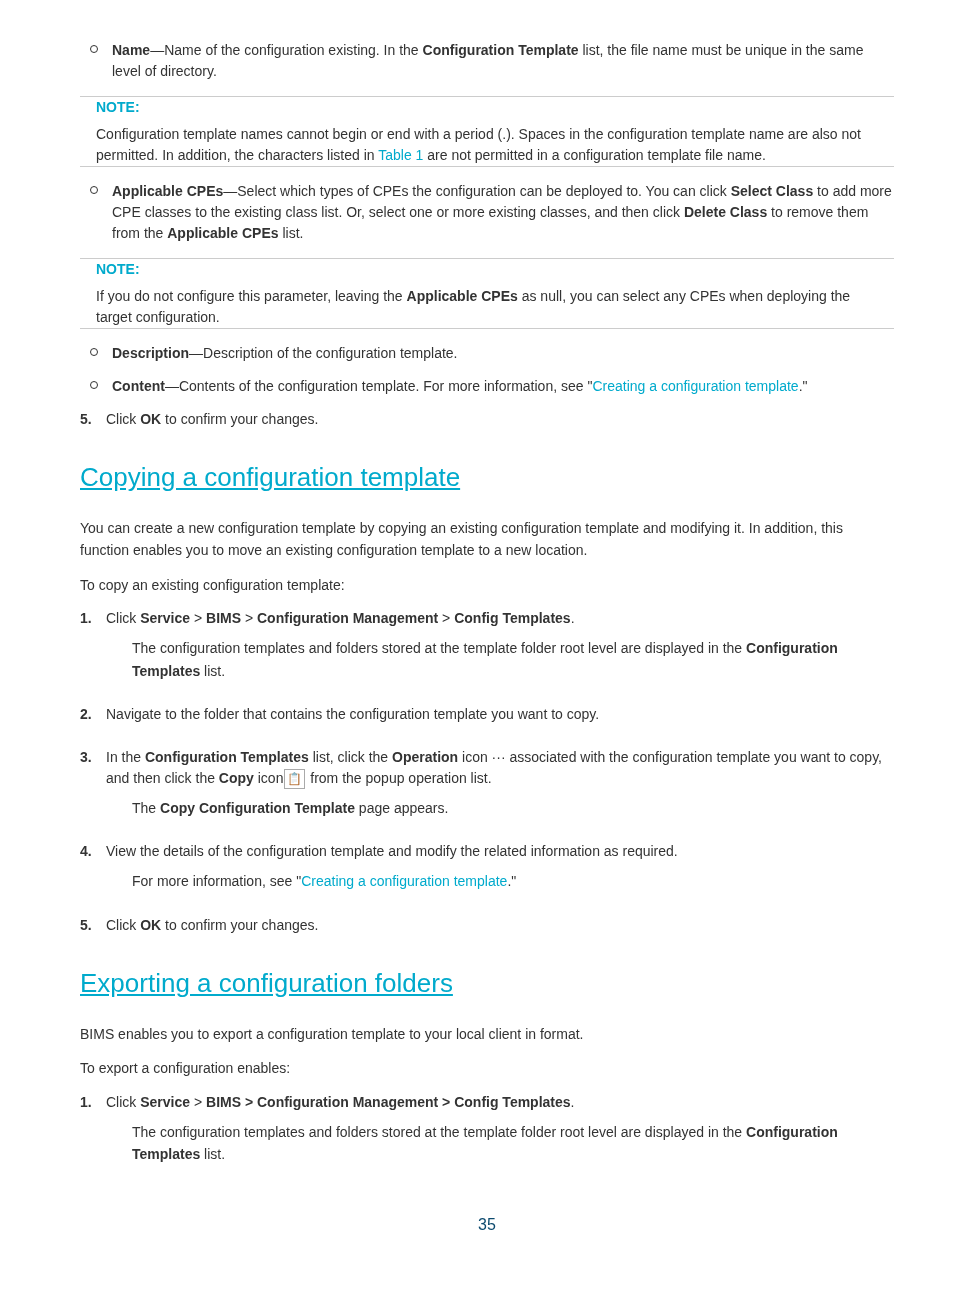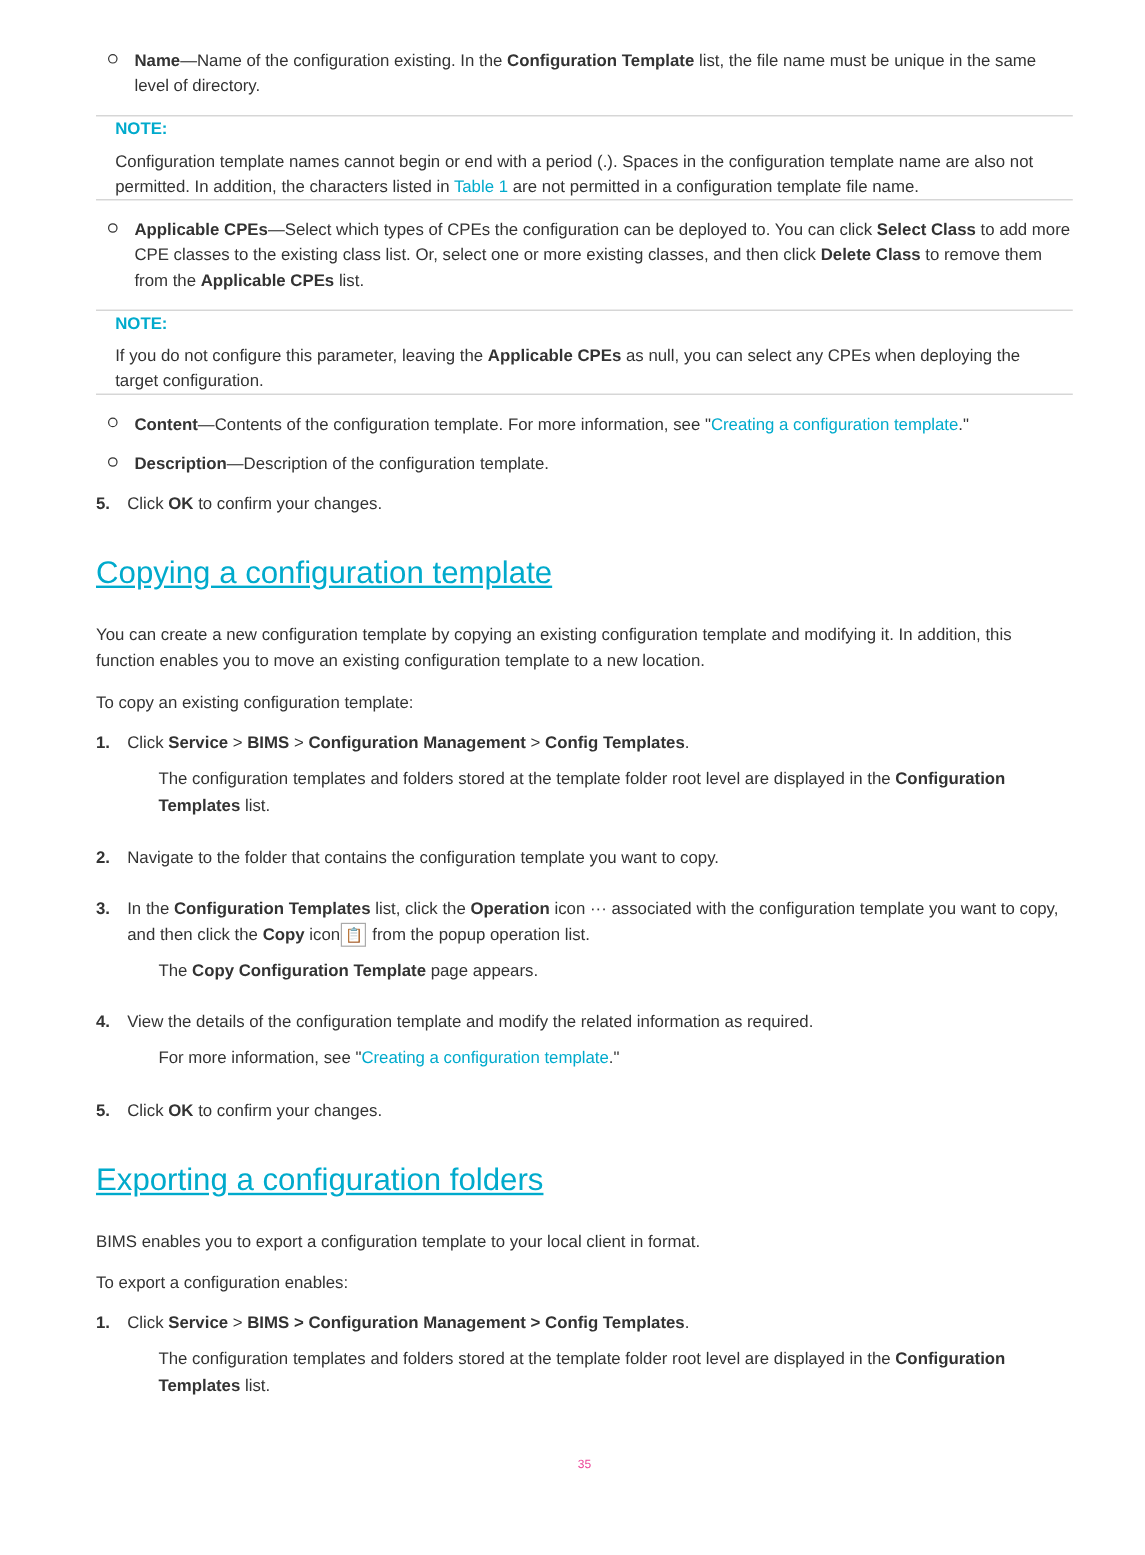--- a/index.html
+++ b/index.html
@@ -100,22 +100,22 @@
       font-weight: bold;
     }
 
     .body-paragraph {
       margin-bottom: 12px;
       line-height: 1.6;
     }
 
     .page-number {
       text-align: center;
-      color: #ec4899;
-      font-size: 10px;
+      color: #0c4a6e;
+      font-size: 16px;
       margin-top: 40px;
     }
 
     .inline-icon {
       display: inline-block;
       font-size: 12px;
       color: #555;
       border: 1px solid #aaa;
       padding: 0 2px;
       margin: 0 1px;
@@ -155,28 +155,28 @@
   <div class="note-box">
     <div class="note-label">NOTE:</div>
     <div class="note-text">
       <span>If you do not configure this parameter, leaving the </span><strong>Applicable CPEs</strong><span> as null, you can select any CPEs when deploying the target configuration.</span>
     </div>
   </div>
 
   <div class="bullet-item">
     <div class="bullet-circle"></div>
     <div class="bullet-text">
+      <strong>Description</strong><span>—</span><span>Description of the configuration template.</span>
+    </div>
+  </div>
+
+  <div class="bullet-item">
+    <div class="bullet-circle"></div>
+    <div class="bullet-text">
       <strong>Content</strong><span>—</span><span>Contents of the configuration template. For more information, see "</span><a class="table-link" href="#">Creating a configuration template</a><span>."</span>
-    </div>
-  </div>
-
-  <div class="bullet-item">
-    <div class="bullet-circle"></div>
-    <div class="bullet-text">
-      <strong>Description</strong><span>—</span><span>Description of the configuration template.</span>
     </div>
   </div>
 
   <div class="numbered-item">
     <div class="number-label">5.</div>
     <div class="item-content">
       <span>Click </span><strong>OK</strong><span> to confirm your changes.</span>
     </div>
   </div>
 </div>

